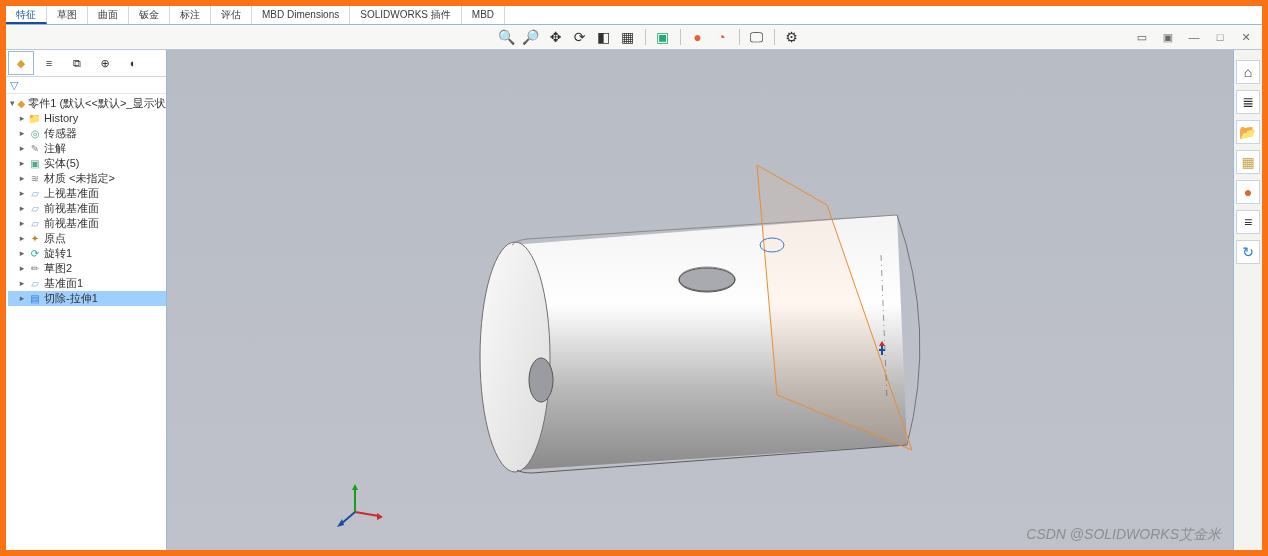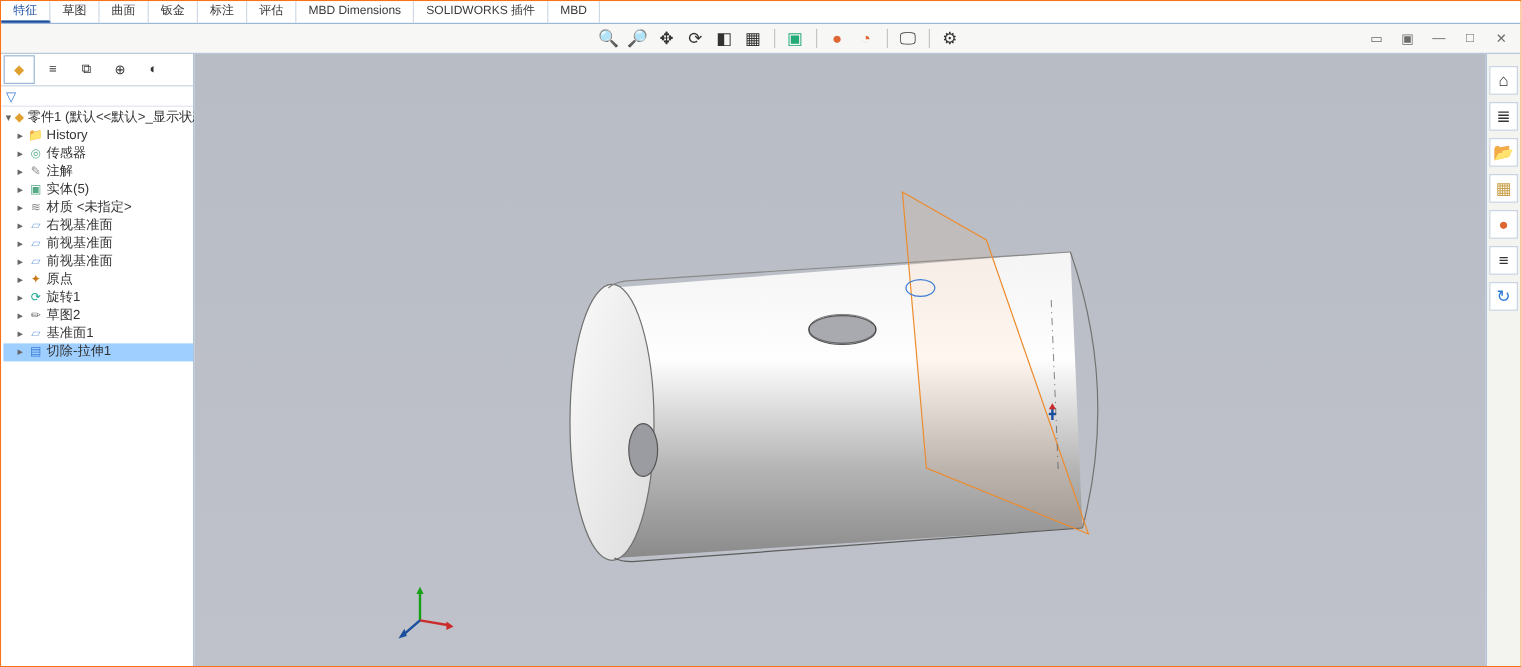--- a/index.html
+++ b/index.html
@@ -1,16 +1,16 @@
 <!DOCTYPE html>
 <html><head>
 <meta charset="utf-8">
 <style>
 html,body{margin:0;padding:0;width:1268px;height:556px;font-family:"Microsoft YaHei","Segoe UI",Arial,sans-serif;font-size:11px;color:#333;overflow:hidden;background:#fff}
-.root{width:1268px;height:556px;border:1px solid #f97316;box-sizing:border-box;display:flex;flex-direction:column}
+.root{width:1268px;height:556px;border:6px solid #f97316;box-sizing:border-box;display:flex;flex-direction:column}
 
 .tabs{height:18px;background:#fff;border-bottom:1px solid #9bb7d6;display:flex;align-items:stretch}
 .tabs span{border-right:1px solid #cfd9e6;padding:2px 10px;line-height:14px;font-size:10px;color:#3a3a3a;cursor:pointer}
 .tabs span.active{background:#fff;color:#1b4d9f;border-bottom:2px solid #1b4d9f}
 
 .tbarwrap{height:24px;display:flex;align-items:center;border-bottom:1px solid #b8c6d8;background:#f7f7f5}
 .tbarwrap .left{width:160px}
 .tbar{flex:1;display:flex;gap:4px;justify-content:center;align-items:center}
 .tbar .ico{width:20px;height:20px;display:inline-flex;align-items:center;justify-content:center;cursor:pointer;font-size:14px}
 .tbar .sep{width:1px;height:16px;background:#c5c5c5;margin:0 3px}
@@ -124,21 +124,21 @@
               <span>实体(5)</span>
             </div>
             <div class="node ind1">
               <span class="tw">▸</span>
               <span class="ic" style="color: rgb(136, 136, 136);">≋</span>
               <span>材质 &lt;未指定&gt;</span>
             </div>
             <div class="node ind1">
               <span class="tw">▸</span>
               <span class="ic" style="color: rgb(122, 167, 224);">▱</span>
-              <span>右视基准面</span>
+              <span>上视基准面</span>
             </div>
             <div class="node ind1">
               <span class="tw">▸</span>
               <span class="ic" style="color: rgb(122, 167, 224);">▱</span>
               <span>前视基准面</span>
             </div>
             <div class="node ind1">
               <span class="tw">▸</span>
               <span class="ic" style="color: rgb(122, 167, 224);">▱</span>
               <span>前视基准面</span>
@@ -217,20 +217,21 @@
 
       <svg class="triad" width="50" height="50">
         <line x1="20" y1="32" x2="20" y2="8" stroke="#17a017" stroke-width="2"></line>
         <polygon points="20,4 17,10 23,10" fill="#17a017"></polygon>
         <line x1="20" y1="32" x2="44" y2="36" stroke="#cc2b2b" stroke-width="2"></line>
         <polygon points="48,37 42,33 42,40" fill="#cc2b2b"></polygon>
         <line x1="20" y1="32" x2="6" y2="44" stroke="#1b4d9f" stroke-width="2"></line>
         <polygon points="2,47 9,45 7,39" fill="#1b4d9f"></polygon>
       </svg>
 
+      <div class="watermark">CSDN @SOLIDWORKS艾金米</div>
     </div>
 
     <div class="rbar" id="rbar">
         <span>⌂</span>
         <span>≣</span>
         <span>📂</span>
         <span style="color: rgb(201, 162, 78);">▦</span>
         <span style="color: rgb(221, 102, 51);">●</span>
         <span>≡</span>
         <span style="color: rgb(42, 123, 213);">↻</span>

